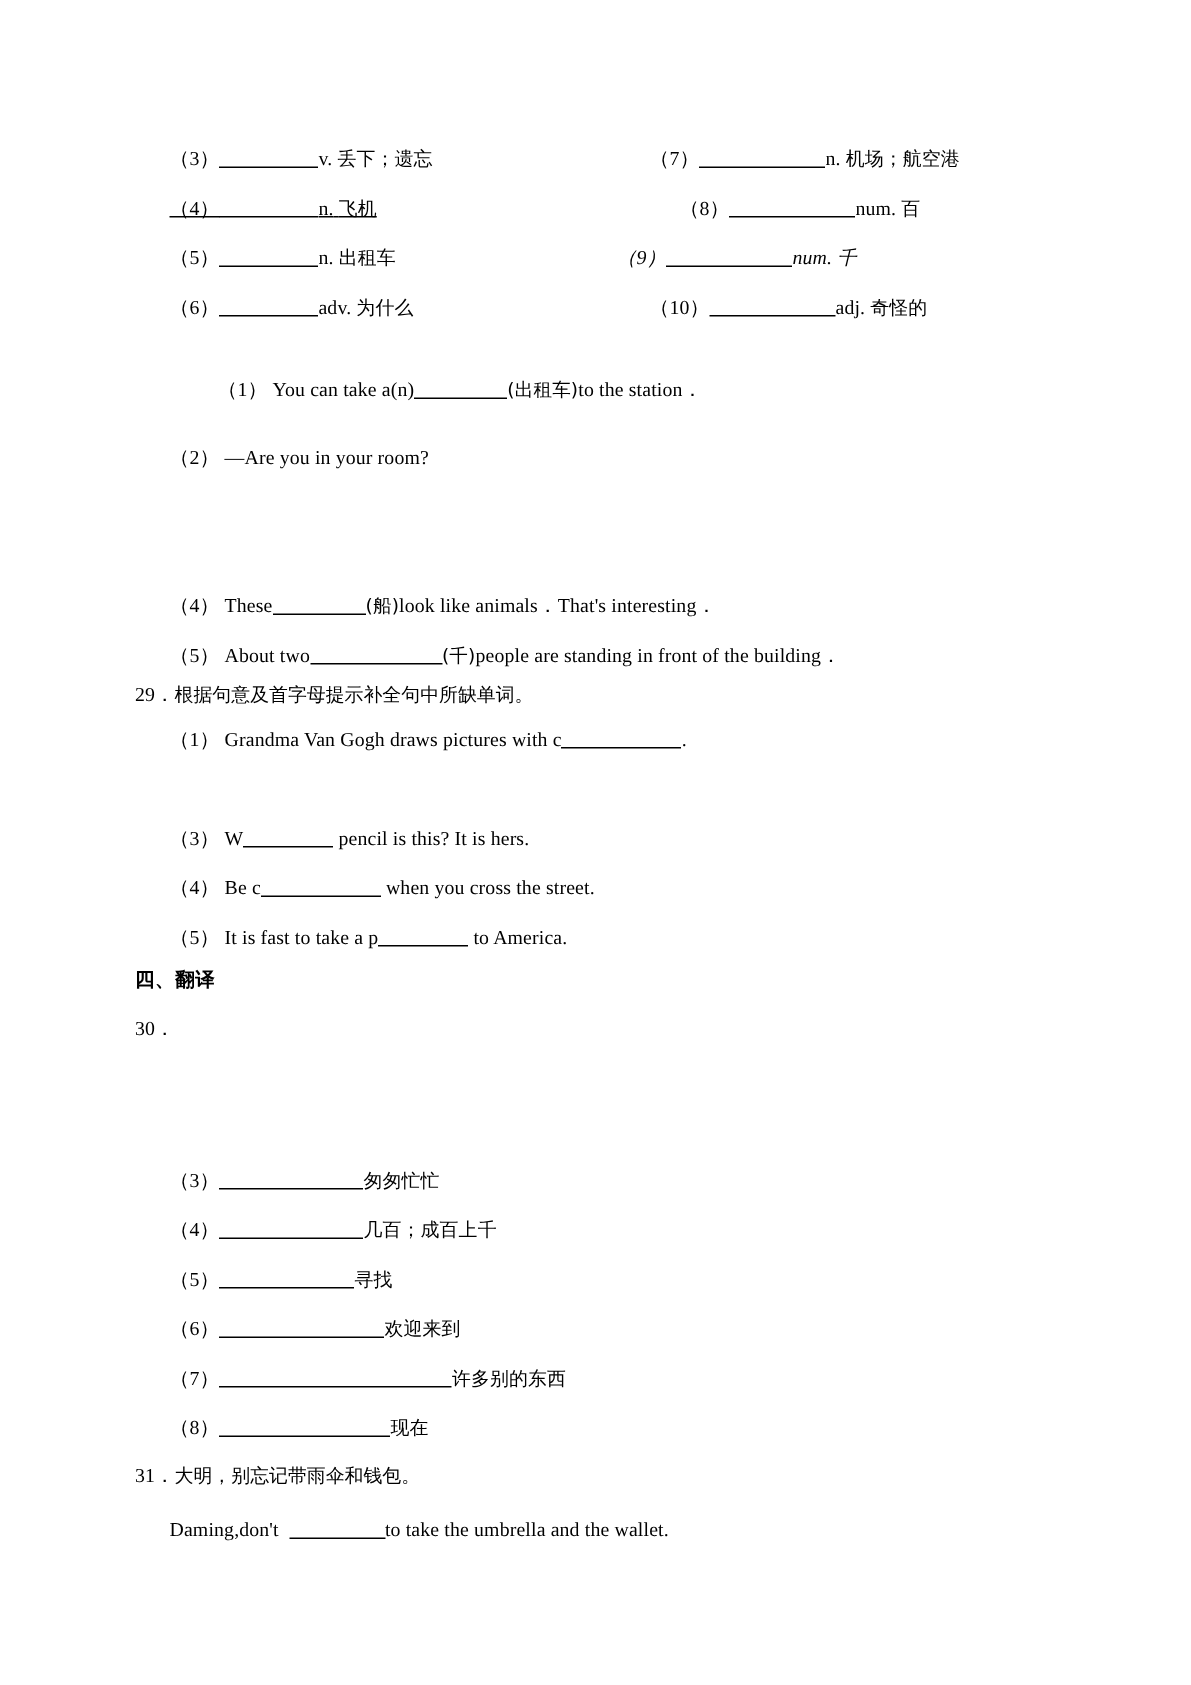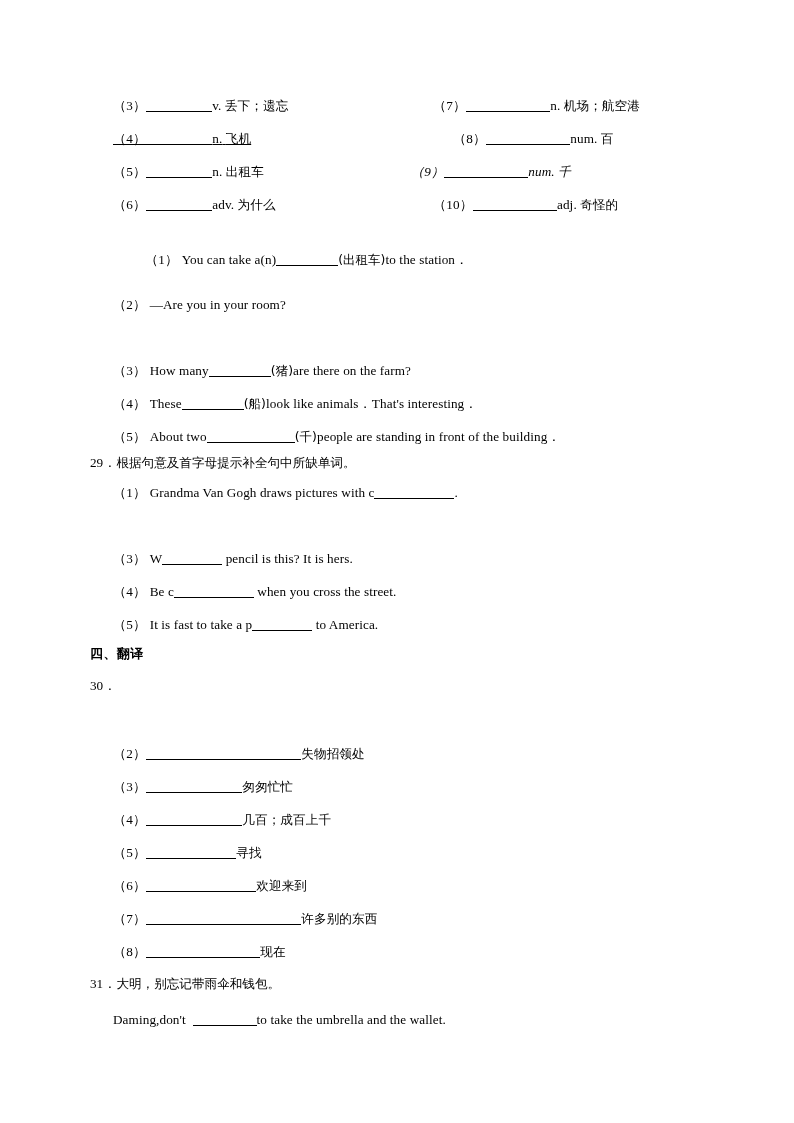--- a/index.html
+++ b/index.html
@@ -123,23 +123,20 @@
 
   <div class="row mixed" style="left:113px; top:252px;margin-left:32px;">
     <span class="idx">（1）</span>&nbsp;<span>You can take a(n)</span><span class="blank" style="width:62px;"></span><span class="paren">(出租车)</span><span>to the station．</span>
   </div>
 
   <div class="row mixed" style="left:113px; top:297px;">
     <span class="idx">（2）</span>&nbsp;<span>—Are you in your room?</span>
   </div>
 
 
-  <div class="row mixed" style="left:113px; top:363px;">
-    <span class="idx">（3）</span>&nbsp;<span>How many</span><span class="blank" style="width:62px;"></span><span class="paren">(猪)</span><span>are there on the farm?</span>
-  </div>
 
   <div class="row mixed" style="left:113px; top:396px;">
     <span class="idx">（4）</span>&nbsp;<span>These</span><span class="blank" style="width:62px;"></span><span class="paren">(船)</span><span>look like animals．That's interesting．</span>
   </div>
 
   <div class="row mixed" style="left:113px; top:429px;">
     <span class="idx">（5）</span>&nbsp;<span>About two</span><span class="blank" style="width:88px;"></span><span class="paren">(千)</span><span>people are standing in front of the building．</span>
   </div>
 
   <div class="qhead" style="left:90px; top:455px;">
@@ -158,23 +155,20 @@
   <div class="row mixed" style="left:113px; top:617px;">
     <span class="idx">（5）</span>&nbsp;<span>It is fast to take a p</span><span class="blank" style="width:60px;"></span><span> to America.</span>
   </div>
 
   <div class="sectitle" style="left:90px; top:646px;">四、翻译</div>
 
   <div class="qhead" style="left:90px; top:678px;">
     <span class="qnum">30．</span>
   </div>
 
-  <div class="row" style="left:113px; top:746px;">
-    <span class="idx">（2）</span><span class="blank" style="width:155px;"></span><span class="cnspan">失物招领处</span>
-  </div>
   <div class="row" style="left:113px; top:779px;">
     <span class="idx">（3）</span><span class="blank" style="width:96px;"></span><span class="cnspan">匆匆忙忙</span>
   </div>
   <div class="row" style="left:113px; top:812px;">
     <span class="idx">（4）</span><span class="blank" style="width:96px;"></span><span class="cnspan">几百；成百上千</span>
   </div>
   <div class="row" style="left:113px; top:845px;">
     <span class="idx">（5）</span><span class="blank" style="width:90px;"></span><span class="cnspan">寻找</span>
   </div>
   <div class="row" style="left:113px; top:878px;">

